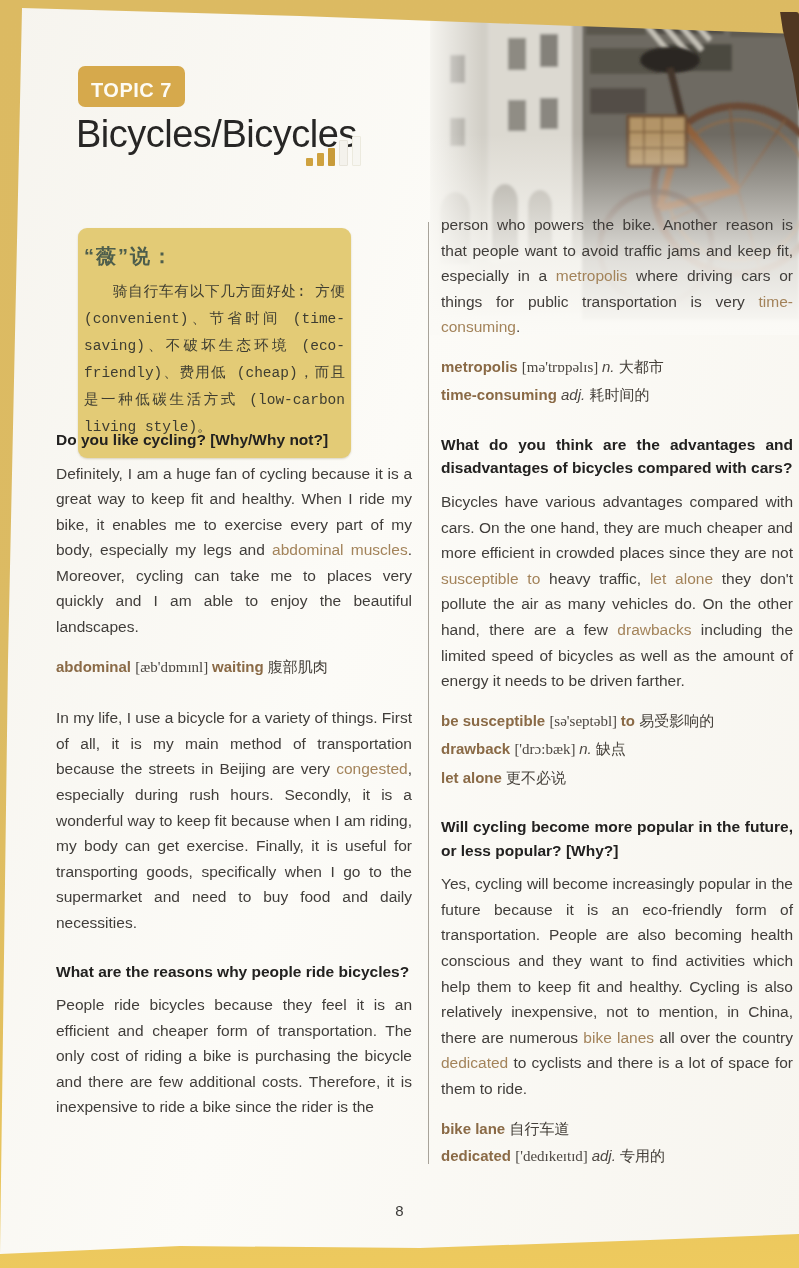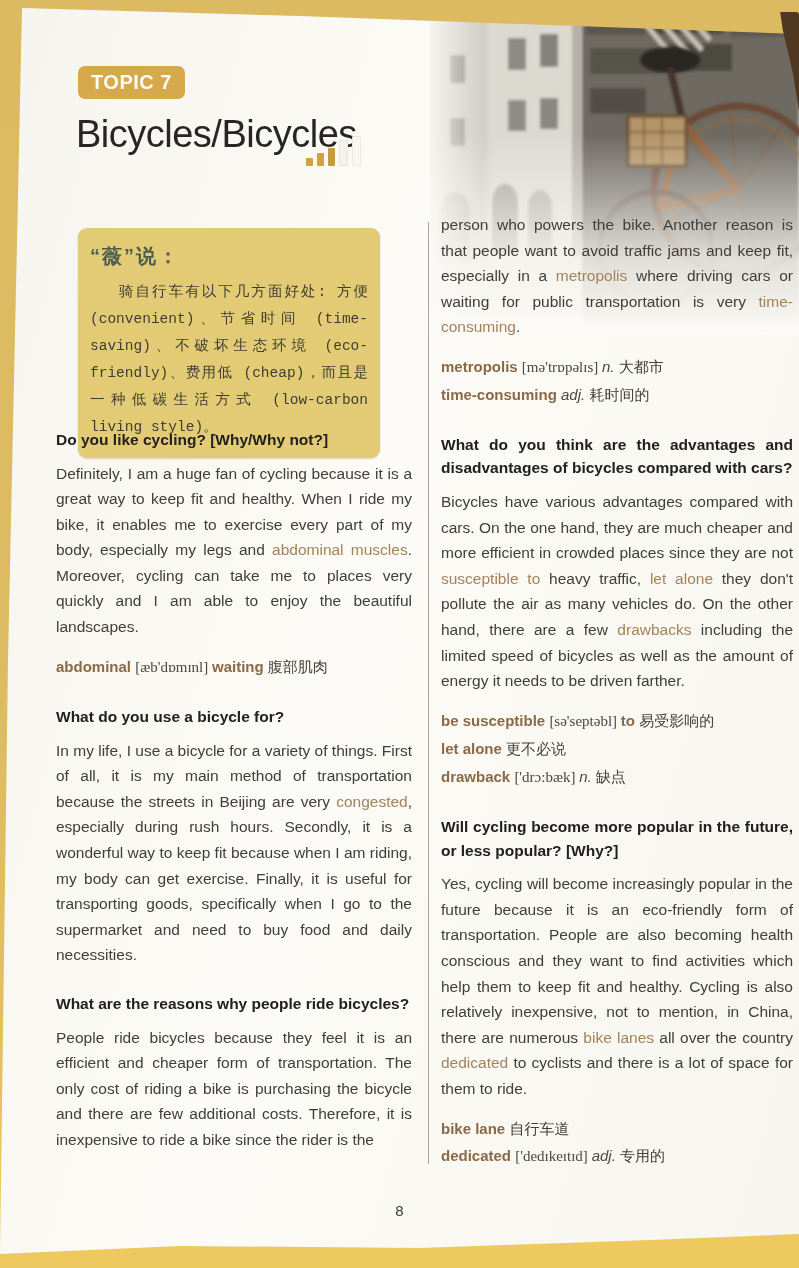--- a/index.html
+++ b/index.html
@@ -19,38 +19,38 @@
   .corner-wedge{
     position:absolute; right:0; top:12px; width:27px; height:100px;
     background:#503722; z-index:4;
     clip-path:polygon(30% 0,100% 0,100% 100%,78% 62%,40% 18%);
     border-radius:3px;
   }
   .content{position:absolute; inset:0; z-index:3;}
   .badge{
     position:absolute; left:78px; top:66px;
     background:#d6a94c; color:#fdfbf4; font-weight:bold;
-    font-size:20px; line-height:20px; padding:6px 13px 7px;
+    font-size:20px; line-height:20px; padding:14px 13px 7px;
     border-radius:7px; letter-spacing:.5px;
   }
   .title-row{position:absolute; left:76px; top:112px;}
   .title{
     margin:0; font-size:38px; line-height:44px; font-weight:500;
     color:#272625; letter-spacing:-.5px;
   }
   .chart-icon{position:absolute; left:306px; top:136px; width:60px; height:30px; display:flex; align-items:flex-end; gap:4px;}
   .chart-icon i{display:block; width:7px; border-radius:1px;}
   .chart-icon .b1{height:8px;  background:#cfa23f;}
   .chart-icon .b2{height:13px; background:#cfa23f;}
   .chart-icon .b3{height:18px; background:#c89b3a;}
   .chart-icon .g1{height:24px; background:#f4f2ec; border:1px solid #e7e4da;}
   .chart-icon .g2{height:28px; background:#f7f6f1; border:1px solid #eceade;}
   .intro{
-    position:absolute; left:78px; top:228px; width:302px; box-sizing:border-box;
-    background:#e3cb76; border-radius:9px; padding:15px 12px 17px;
+    position:absolute; left:78px; top:228px; width:273px; box-sizing:border-box;
+    background:#e3cb76; border-radius:9px; padding:15px 6px 17px;
     box-shadow:0 1px 2px rgba(120,100,40,.25);
   }
   .intro-h{font-size:20px; font-weight:bold; color:#4e5e4c; letter-spacing:2px; margin-bottom:9px;}
   .intro-b{
     font-size:14.5px; line-height:27px; color:#3e3d31; text-align:justify; text-indent:2em;font-family:Liberation Mono, monospace;
   }
   .divider{position:absolute; left:428px; top:222px; width:1px; height:942px; background:#a8a39a;}
   .col{position:absolute; text-align:justify;}
   .col.left{left:56px; top:428px; width:356px;}
   .col.right{left:441px; top:212px; width:352px;}
@@ -165,44 +165,43 @@
 
     <div class="col left">
       <div class="section">
         <p class="q">Do you like cycling? [Why/Why not?]</p>
         <p class="answer"><span>Definitely, I am a huge fan of cycling because it is a great way to keep fit and healthy. When I ride my bike, it enables me to exercise every part of my body, especially my legs and </span><span class="hl">abdominal muscles</span><span>. Moreover, cycling can take me to places very quickly and I am able to enjoy the beautiful landscapes.</span></p>
         <div class="vocab">
           <div class="ventry"><span class="vw">abdominal </span><span class="vp">[æb'dɒmɪnl] </span><span class="vw">waiting </span><span class="vzh">腹部肌肉</span></div>
         </div>
       </div>
       <div class="section">
-        <p class="q">What do you use a bicycle for?</p>
         <p class="answer"><span>In my life, I use a bicycle for a variety of things. First of all, it is my main method of transportation because the streets in Beijing are very </span><span class="hl">congested</span><span>, especially during rush hours. Secondly, it is a wonderful way to keep fit because when I am riding, my body can get exercise. Finally, it is useful for transporting goods, specifically when I go to the supermarket and need to buy food and daily necessities.</span></p>
       </div>
       <div class="section">
         <p class="q">What are the reasons why people ride bicycles?</p>
         <p class="answer"><span>People ride bicycles because they feel it is an efficient and cheaper form of transportation. The only cost of riding a bike is purchasing the bicycle and there are few additional costs. Therefore, it is inexpensive to ride a bike since the rider is the</span></p>
       </div>
     </div>
 
     <div class="col right">
       <div class="section">
-        <p class="answer"><span>person who powers the bike. Another reason is that people want to avoid traffic jams and keep fit, especially in a </span><span class="hl">metropolis</span><span> where driving cars or waiting for public transportation is very </span><span class="hl">time-consuming</span><span>.</span></p>
+        <p class="answer"><span>person who powers the bike. Another reason is that people want to avoid traffic jams and keep fit, especially in a </span><span class="hl">metropolis</span><span> where driving cars or things for public transportation is very </span><span class="hl">time-consuming</span><span>.</span></p>
         <div class="vocab">
           <div class="ventry"><span class="vw">metropolis </span><span class="vp">[mə'trɒpəlɪs] </span><span class="vpos">n. </span><span class="vzh">大都市</span></div>
           <div class="ventry"><span class="vw">time-consuming </span><span class="vpos">adj. </span><span class="vzh">耗时间的</span></div>
         </div>
       </div>
       <div class="section">
         <p class="q">What do you think are the advantages and disadvantages of bicycles compared with cars?</p>
         <p class="answer"><span>Bicycles have various advantages compared with cars. On the one hand, they are much cheaper and more efficient in crowded places since they are not </span><span class="hl">susceptible to</span><span> heavy traffic, </span><span class="hl">let alone</span><span> they don't pollute the air as many vehicles do. On the other hand, there are a few </span><span class="hl">drawbacks</span><span> including the limited speed of bicycles as well as the amount of energy it needs to be driven farther.</span></p>
         <div class="vocab">
           <div class="ventry"><span class="vw">be susceptible </span><span class="vp">[sə'septəbl] </span><span class="vw">to </span><span class="vzh">易受影响的</span></div>
+          <div class="ventry"><span class="vw">drawback </span><span class="vp">['drɔ:bæk] </span><span class="vpos">n. </span><span class="vzh">缺点</span></div>
           <div class="ventry"><span class="vw">let alone </span><span class="vzh">更不必说</span></div>
-          <div class="ventry"><span class="vw">drawback </span><span class="vp">['drɔ:bæk] </span><span class="vpos">n. </span><span class="vzh">缺点</span></div>
         </div>
       </div>
       <div class="section">
         <p class="q">Will cycling become more popular in the future, or less popular? [Why?]</p>
         <p class="answer"><span>Yes, cycling will become increasingly popular in the future because it is an eco-friendly form of transportation. People are also becoming health conscious and they want to find activities which help them to keep fit and healthy. Cycling is also relatively inexpensive, not to mention, in China, there are numerous </span><span class="hl">bike lanes</span><span> all over the country </span><span class="hl">dedicated</span><span> to cyclists and there is a lot of space for them to ride.</span></p>
         <div class="vocab">
           <div class="ventry"><span class="vw">bike lane </span><span class="vzh">自行车道</span></div>
           <div class="ventry"><span class="vw">dedicated </span><span class="vp">['dedɪkeɪtɪd] </span><span class="vpos">adj. </span><span class="vzh">专用的</span></div>
         </div>
       </div>

